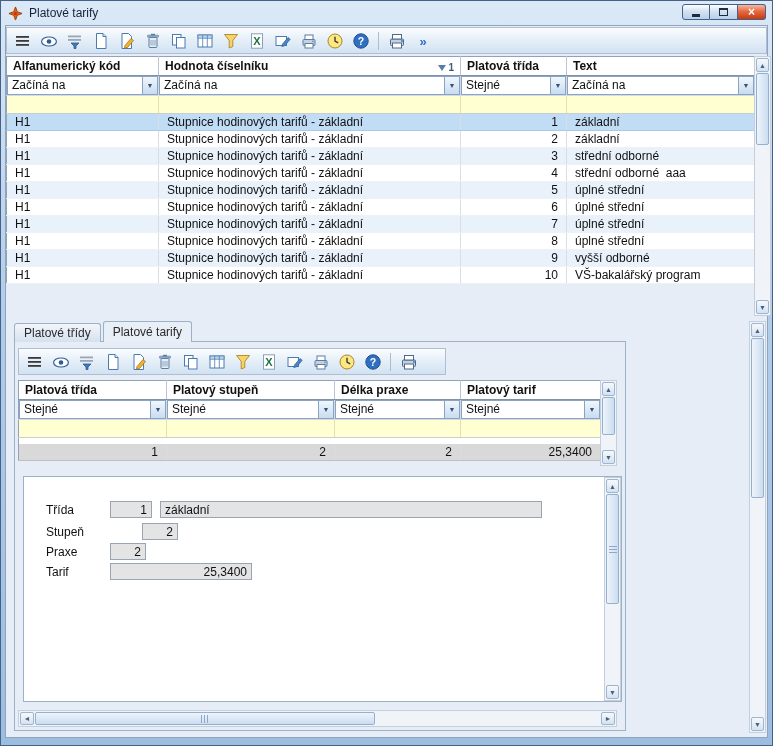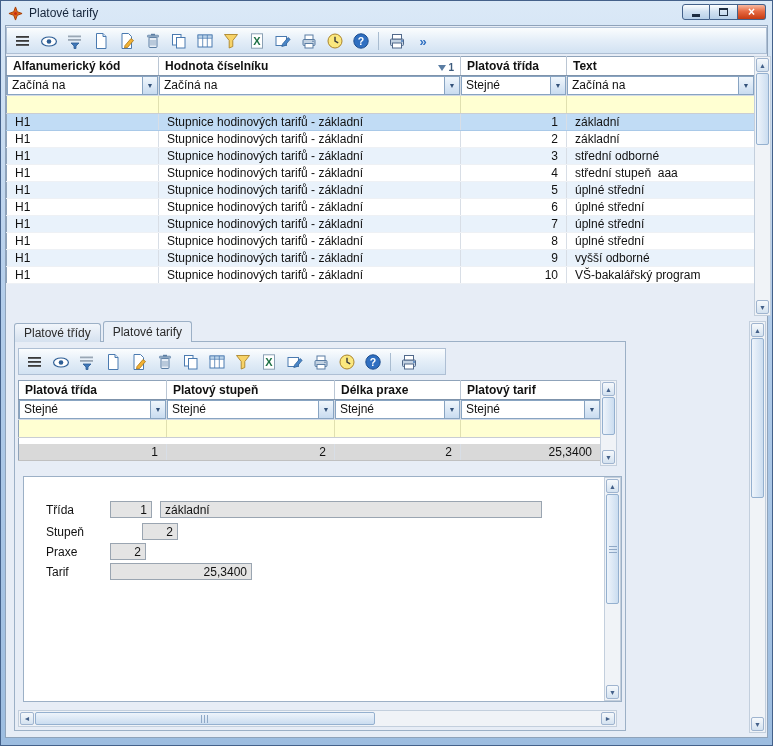--- a/index.html
+++ b/index.html
@@ -292,21 +292,21 @@
           <tr class="alt">
             <td>H1</td>
             <td>Stupnice hodinových tarifů - základní</td>
             <td class="num">3</td>
             <td>střední odborné</td>
           </tr>
           <tr>
             <td>H1</td>
             <td>Stupnice hodinových tarifů - základní</td>
             <td class="num">4</td>
-            <td>střední stupeň  aaa</td>
+            <td>střední odborné  aaa</td>
           </tr>
           <tr class="alt">
             <td>H1</td>
             <td>Stupnice hodinových tarifů - základní</td>
             <td class="num">5</td>
             <td>úplné střední</td>
           </tr>
           <tr>
             <td>H1</td>
             <td>Stupnice hodinových tarifů - základní</td>

